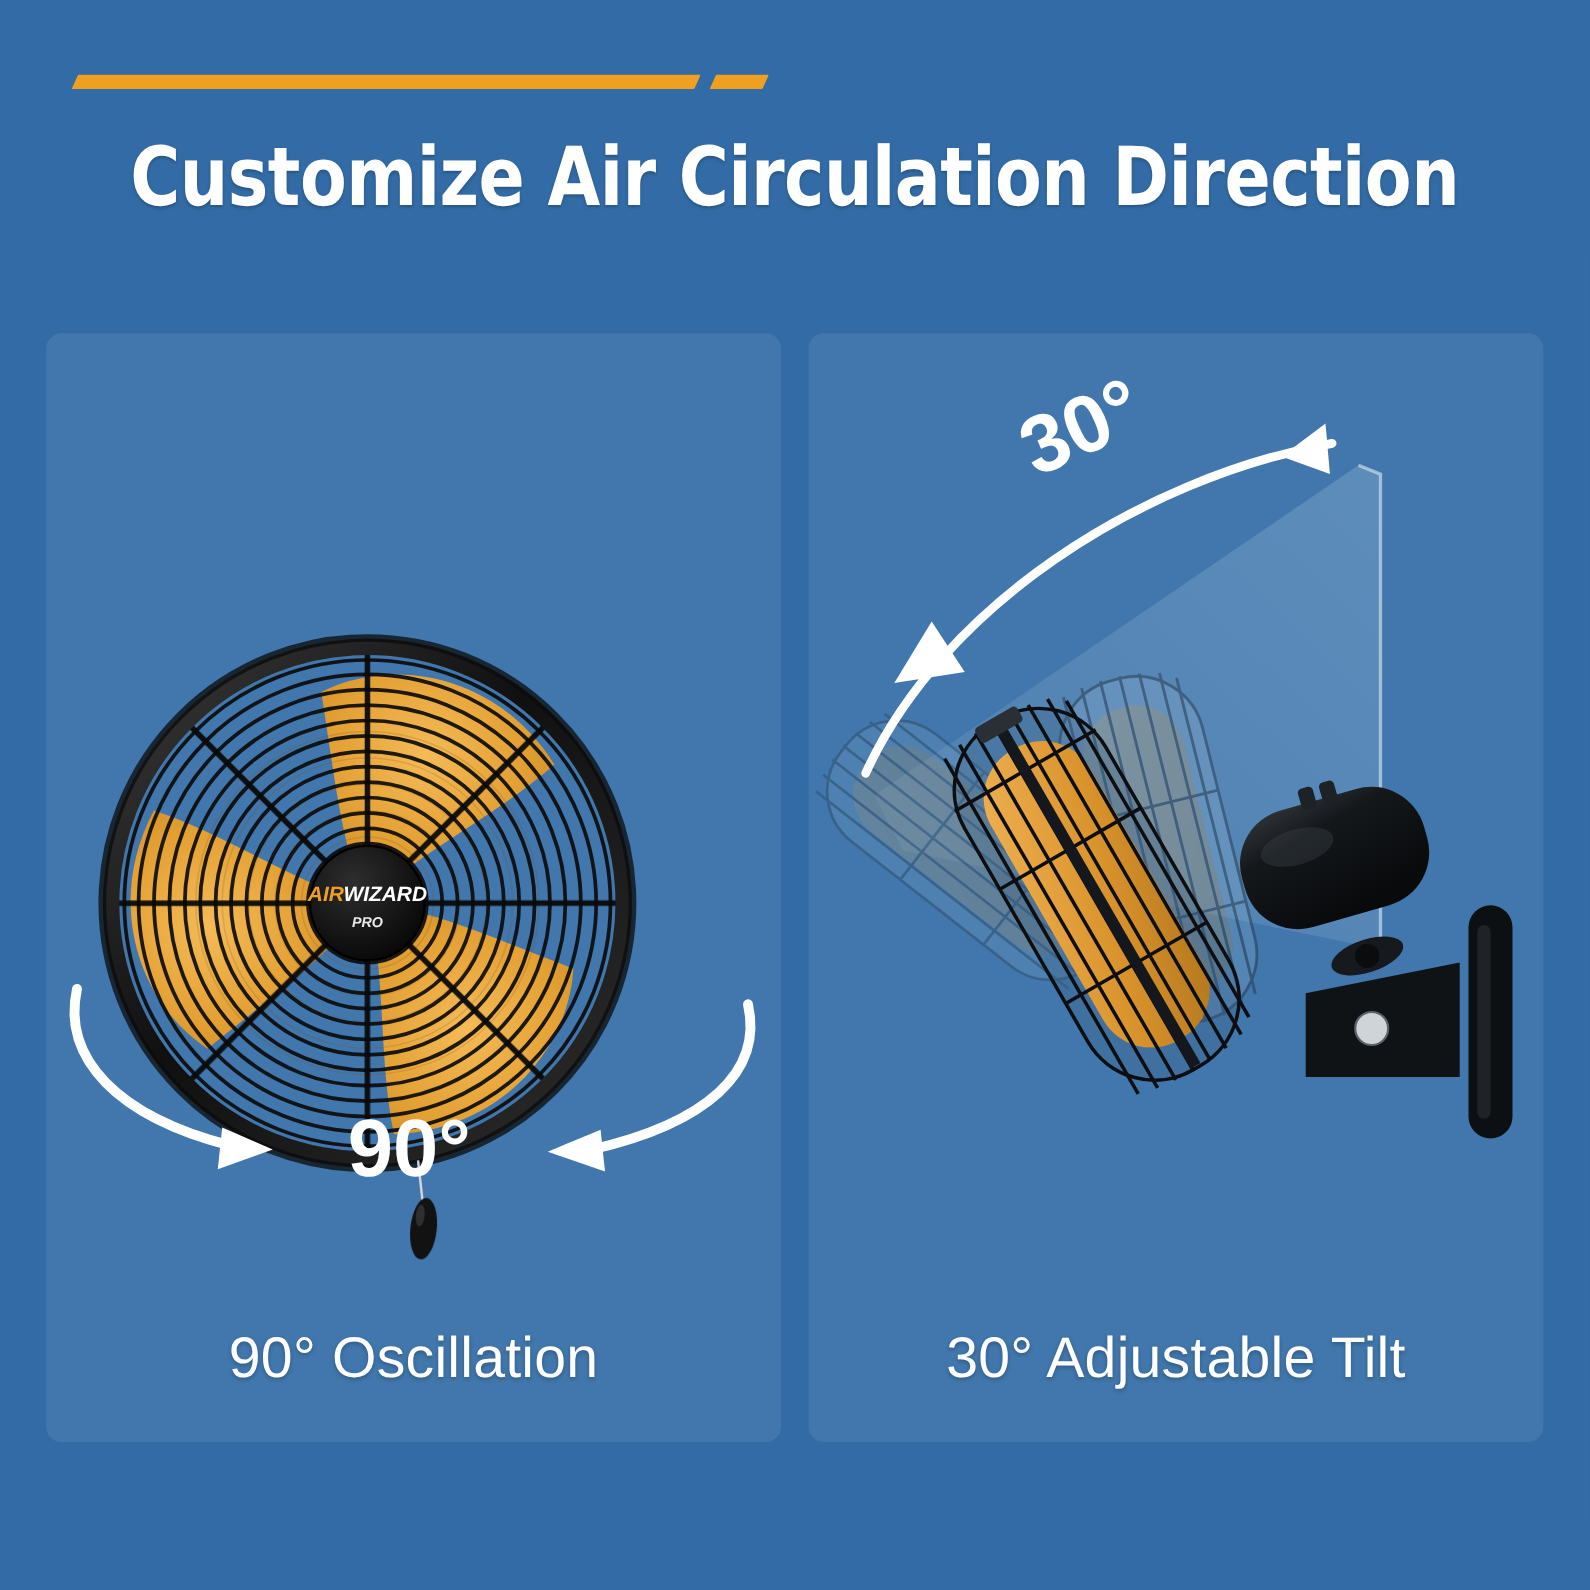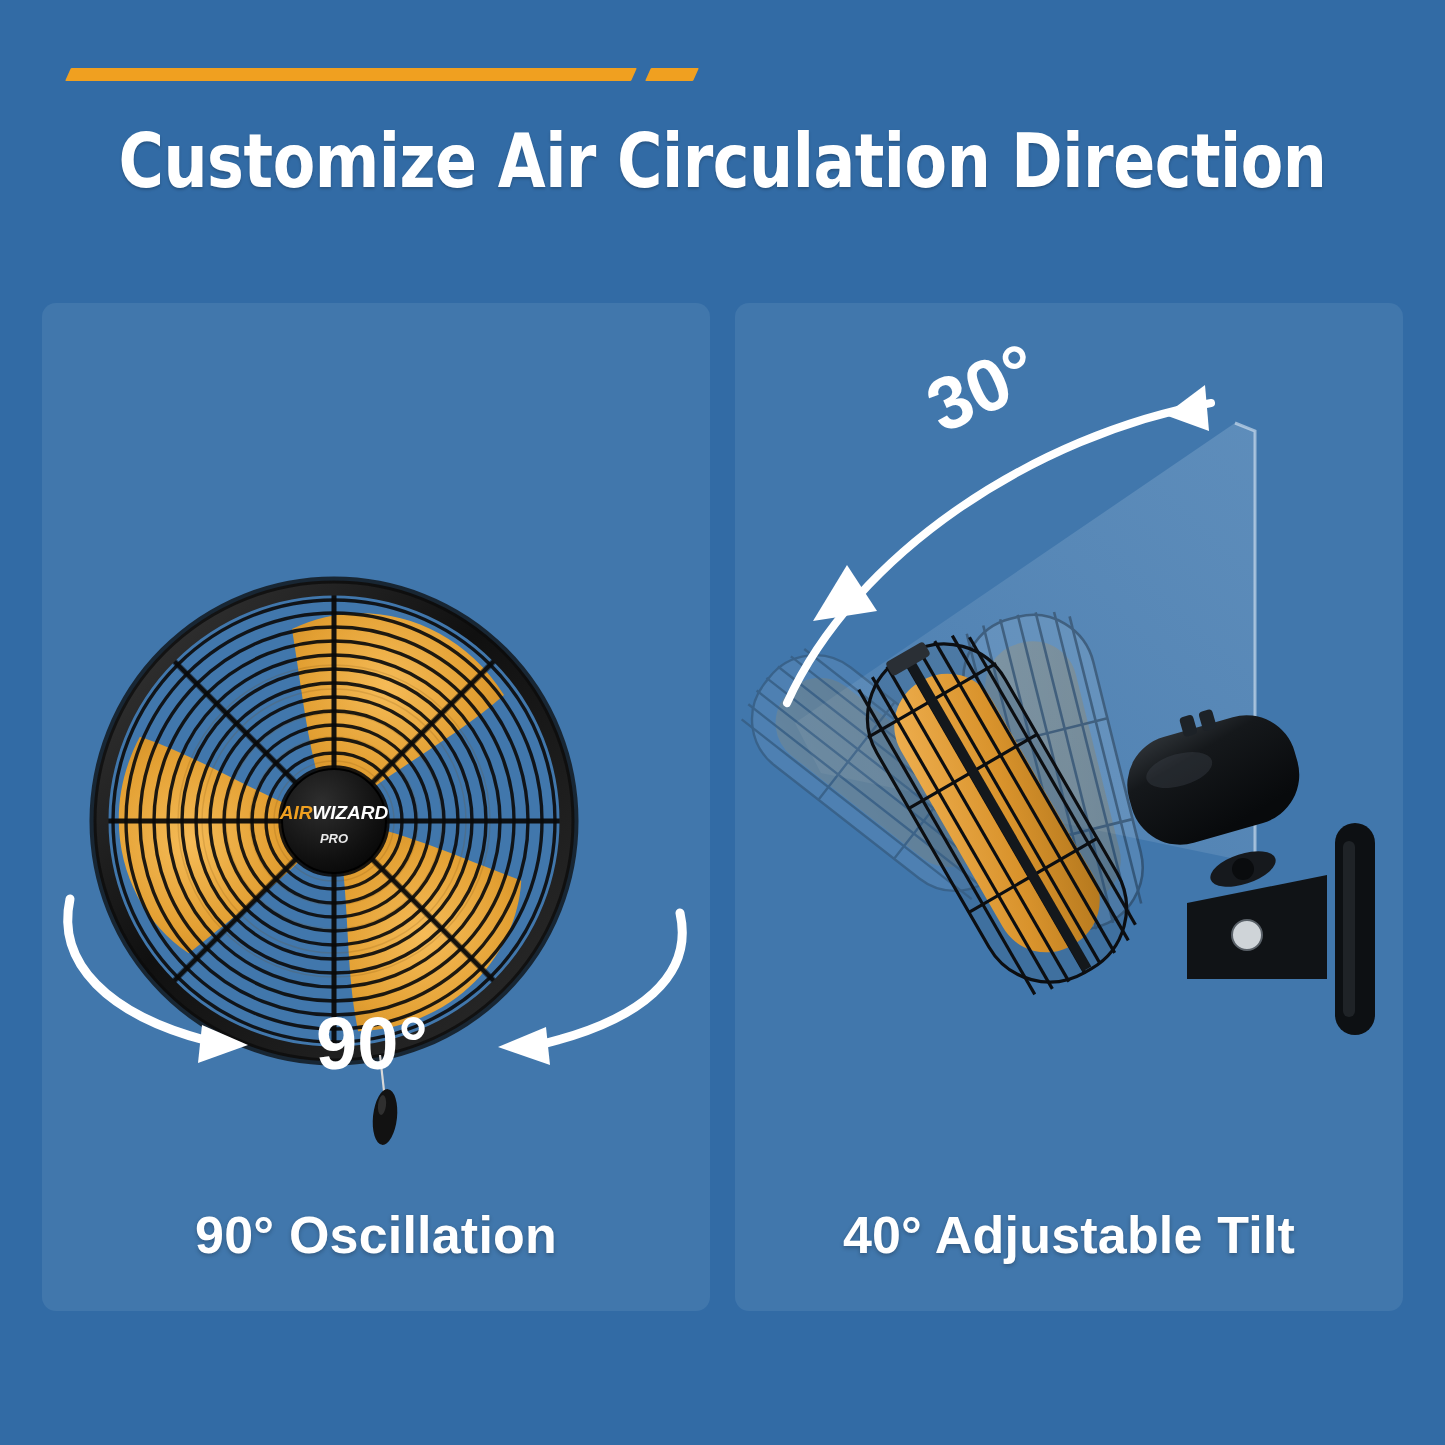--- a/index.html
+++ b/index.html
@@ -53,21 +53,21 @@
     position:relative;
     width:668px; height:1008px;
     background:#4177ac;
     border-radius:14px;
     overflow:hidden;
   }
   .stage{ position:absolute; inset:0; }
   .caption{
     position:absolute; left:0; bottom:46px; width:100%;
     text-align:center; color:#fff;
-    font-size:52px; font-weight:bold;
+    font-size:52px; font-weight:normal;
     letter-spacing:.2px;
     text-shadow:0 2px 4px rgba(0,0,0,.25);
     white-space:nowrap;
     margin-top:17px;
   }
   svg{ display:block; }
 </style>
 </head>
 <body>
 
@@ -287,15 +287,15 @@
 
         <g fill="none" stroke="#ffffff" stroke-width="8" stroke-linecap="round">
           <path d="M52,400 C 120,250 300,132 476,100"></path>
         </g>
         <polygon points="112,262 78,318 142,308" fill="#ffffff"></polygon>
         <polygon points="470,82 430,112 474,128" fill="#ffffff"></polygon>
 
         <text x="258" y="108" text-anchor="middle" transform="rotate(-24 258 108)" font-family="Liberation Sans, sans-serif" font-size="74" font-weight="bold" fill="#ffffff">30°</text>
       </svg>
     </div>
-    <div class="caption">40° Adjustable Tilt</div>
+    <div class="caption">30° Adjustable Tilt</div>
   </div>
 </div>
 
 </body></html>

